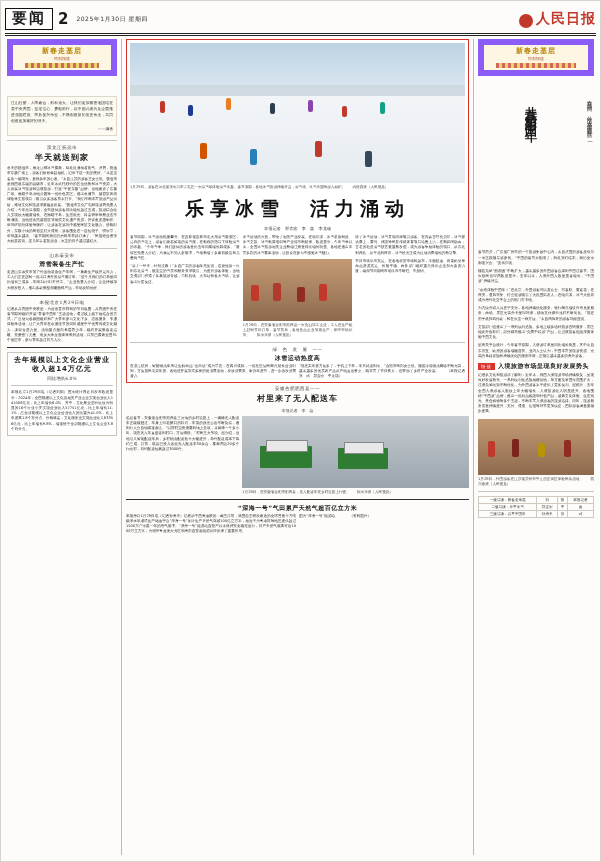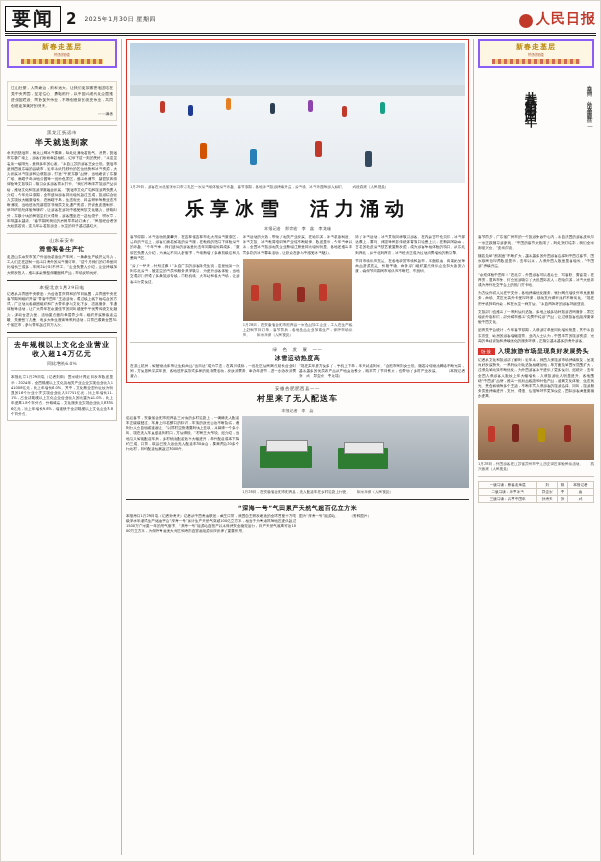--- a/index.html
+++ b/index.html
@@ -19,21 +19,21 @@
   }
 
   
   .masthead{
     position:absolute;left:4px;top:4px;right:4px;height:28px;
     display:flex;align-items:center;
   }
   .mh-box{
     border:1.5px solid #111;
     padding:1px 6px 2px 6px;
-    font-size:19px;font-weight:bold;letter-spacing:2px;
+    font-size:15px;font-weight:bold;letter-spacing:2px;
     line-height:1.1;
   }
   .mh-num{
     font-size:15px;font-weight:bold;margin-left:5px;
   }
   .mh-date{
     font-size:6px;color:#333;margin-left:8px;letter-spacing:.5px;
   }
   .mh-logo{
     margin-left:auto;display:flex;align-items:flex-end;gap:3px;
@@ -80,22 +80,22 @@
     font-size:4.5px;color:#444;text-align:center;letter-spacing:.5px;margin:2px 0;
   }
   .byline{
     font-size:4px;color:#555;text-align:center;margin:2px 0 3px;
   }
   .hr-thin{height:1px;background:#c8c3bb;margin:4px 0;}
   .hr-dark{height:1px;background:#333;margin:4px 0;}
 
   
   .orn{
-    border:2px solid #8b5cf6;background:#fdf6e3;
-    padding:2px 12px;margin-bottom:13px;
+    border:6px solid #8b5cf6;background:#fdf6e3;
+    padding:2px 12px;margin-bottom:20px;
   }
   .orn-title{
     font-size:7px;font-weight:bold;color:#b8860b;letter-spacing:1px;
     text-align:center;line-height:1.2;
   }
   .orn-sub{
     font-size:4px;color:#a0522d;text-align:center;margin-top:1px;
   }
   .orn-strip{
     height:5px;background:repeating-linear-gradient(90deg,#c0392b 0 3px,#e8c547 3px 6px);

